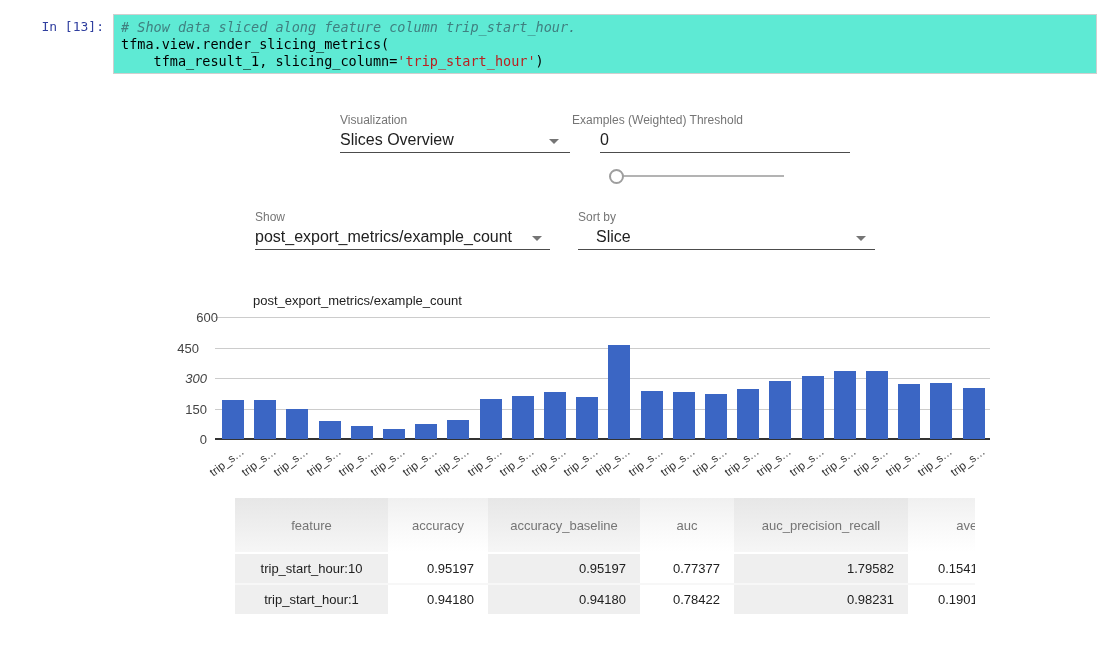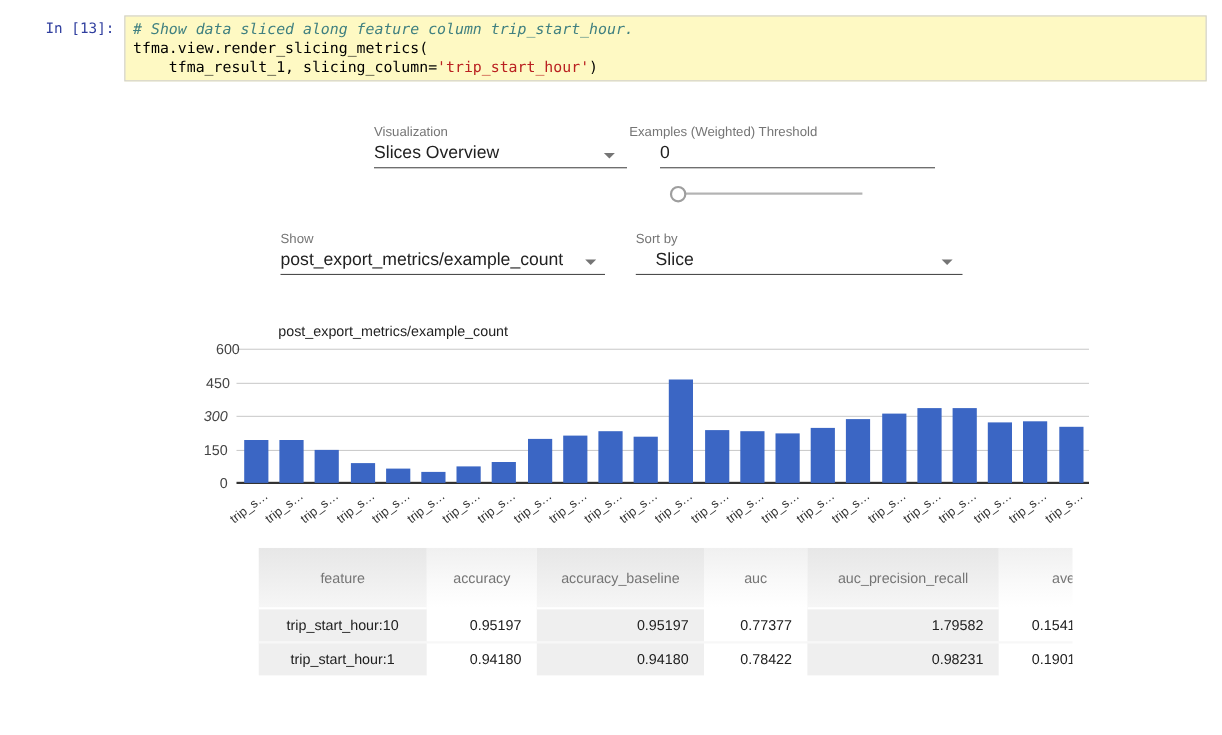--- a/index.html
+++ b/index.html
@@ -3,21 +3,21 @@
 <meta charset="utf-8">
 <style>
   html,body{margin:0;padding:0;background:#fff;}
   #canvas{position:relative;width:1111px;height:668px;background:#fff;overflow:hidden;
           font-family:"Liberation Sans",sans-serif;}
 
   
   .prompt{position:absolute;left:0;top:19px;width:104px;text-align:right;
           font-family:"DejaVu Sans Mono",monospace;font-size:13px;color:#303f9f;}
   .code-cell{position:absolute;left:113px;top:14px;width:984px;height:60px;box-sizing:border-box;
-             background:#fef9c3;border:1px solid #cfcfcf;padding:4px 7px;}
+             background:#5eead4;border:1px solid #cfcfcf;padding:4px 7px;}
   .code-cell pre{margin:0;font-family:"DejaVu Sans Mono",monospace;font-size:13.5px;
                  line-height:17px;color:#000;white-space:pre;}
   .tok-comment{color:#408080;font-style:italic;}
   .tok-string{color:#ba2121;}
 
   
   .ctl-label{position:absolute;font-size:12px;color:#757575;}
   .ctl-value{position:absolute;font-size:16px;color:#212121;white-space:nowrap;}
   .underline{position:absolute;height:1px;background:#4c4c4c;}
   .caret{position:absolute;width:0;height:0;border-left:5px solid transparent;
@@ -85,21 +85,21 @@
   <div class="ctl-value" style="left:596px;top:228px;">Slice</div>
   <div class="caret" style="left:856px;top:236px;"></div>
   <div class="underline" style="left:578px;top:249px;width:297px;"></div>
 
   <div class="legend-swatch"></div>
   <div class="legend-text">post_export_metrics/example_count</div>
   <div id="chart">
       <div class="gridline" style="left: 215px; width: 775px; top: 317px;"></div>
       <div class="ytick" style="left: 188px; top: 310px;">600</div>
       <div class="gridline" style="left: 215px; width: 775px; top: 347.5px;"></div>
-      <div class="ytick" style="left: 179px; top: 340.5px;">450</div>
+      <div class="ytick" style="left: 169px; top: 340.5px;">450</div>
       <div class="gridline" style="left: 215px; width: 775px; top: 378px;"></div>
       <div class="ytick" style="left: 177px; top: 371px; font-style: italic;">300</div>
       <div class="gridline" style="left: 215px; width: 775px; top: 408.5px;"></div>
       <div class="ytick" style="left: 177px; top: 401.5px;">150</div>
       <div class="ytick" style="left: 177px; top: 432px;">0</div>
       <div class="axis-base" style="left: 215px; width: 775px; top: 438px;"></div>
       <div class="bar" style="left: 222px; width: 22px; top: 400.367px; height: 38.6333px; background: rgb(59, 102, 196);"></div>
       <div class="xlabel" style="left: 173px; top: 445px;">trip_s…</div>
       <div class="bar" style="left: 254.2px; width: 22px; top: 400.367px; height: 38.6333px; background: rgb(59, 102, 196);"></div>
       <div class="xlabel" style="left: 205.2px; top: 445px;">trip_s…</div>

